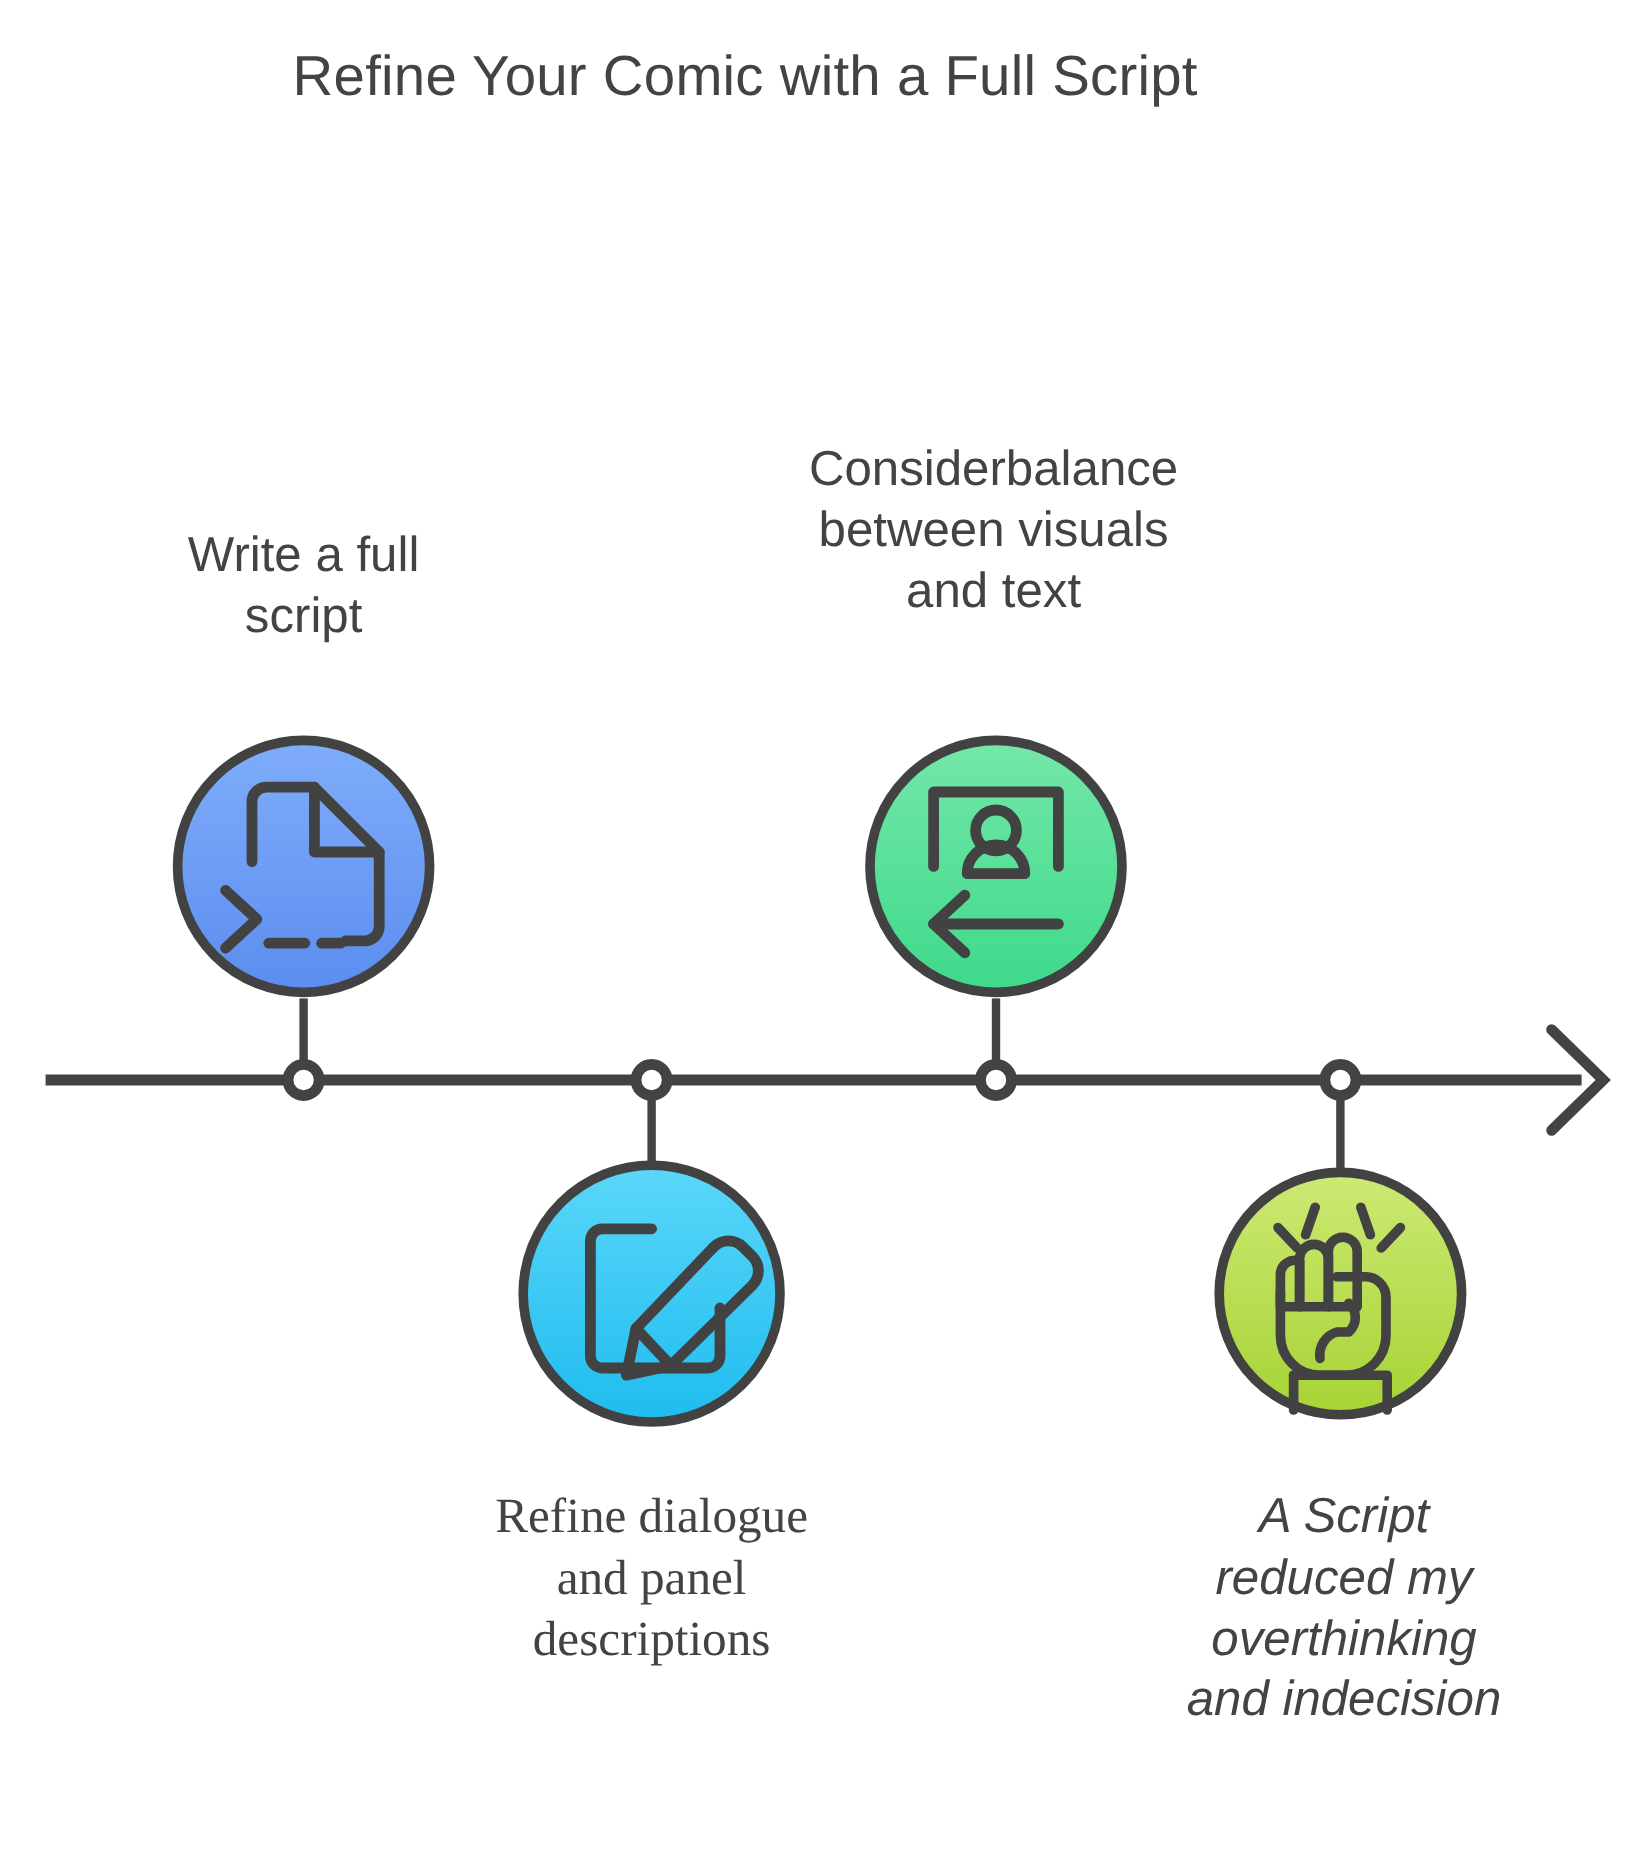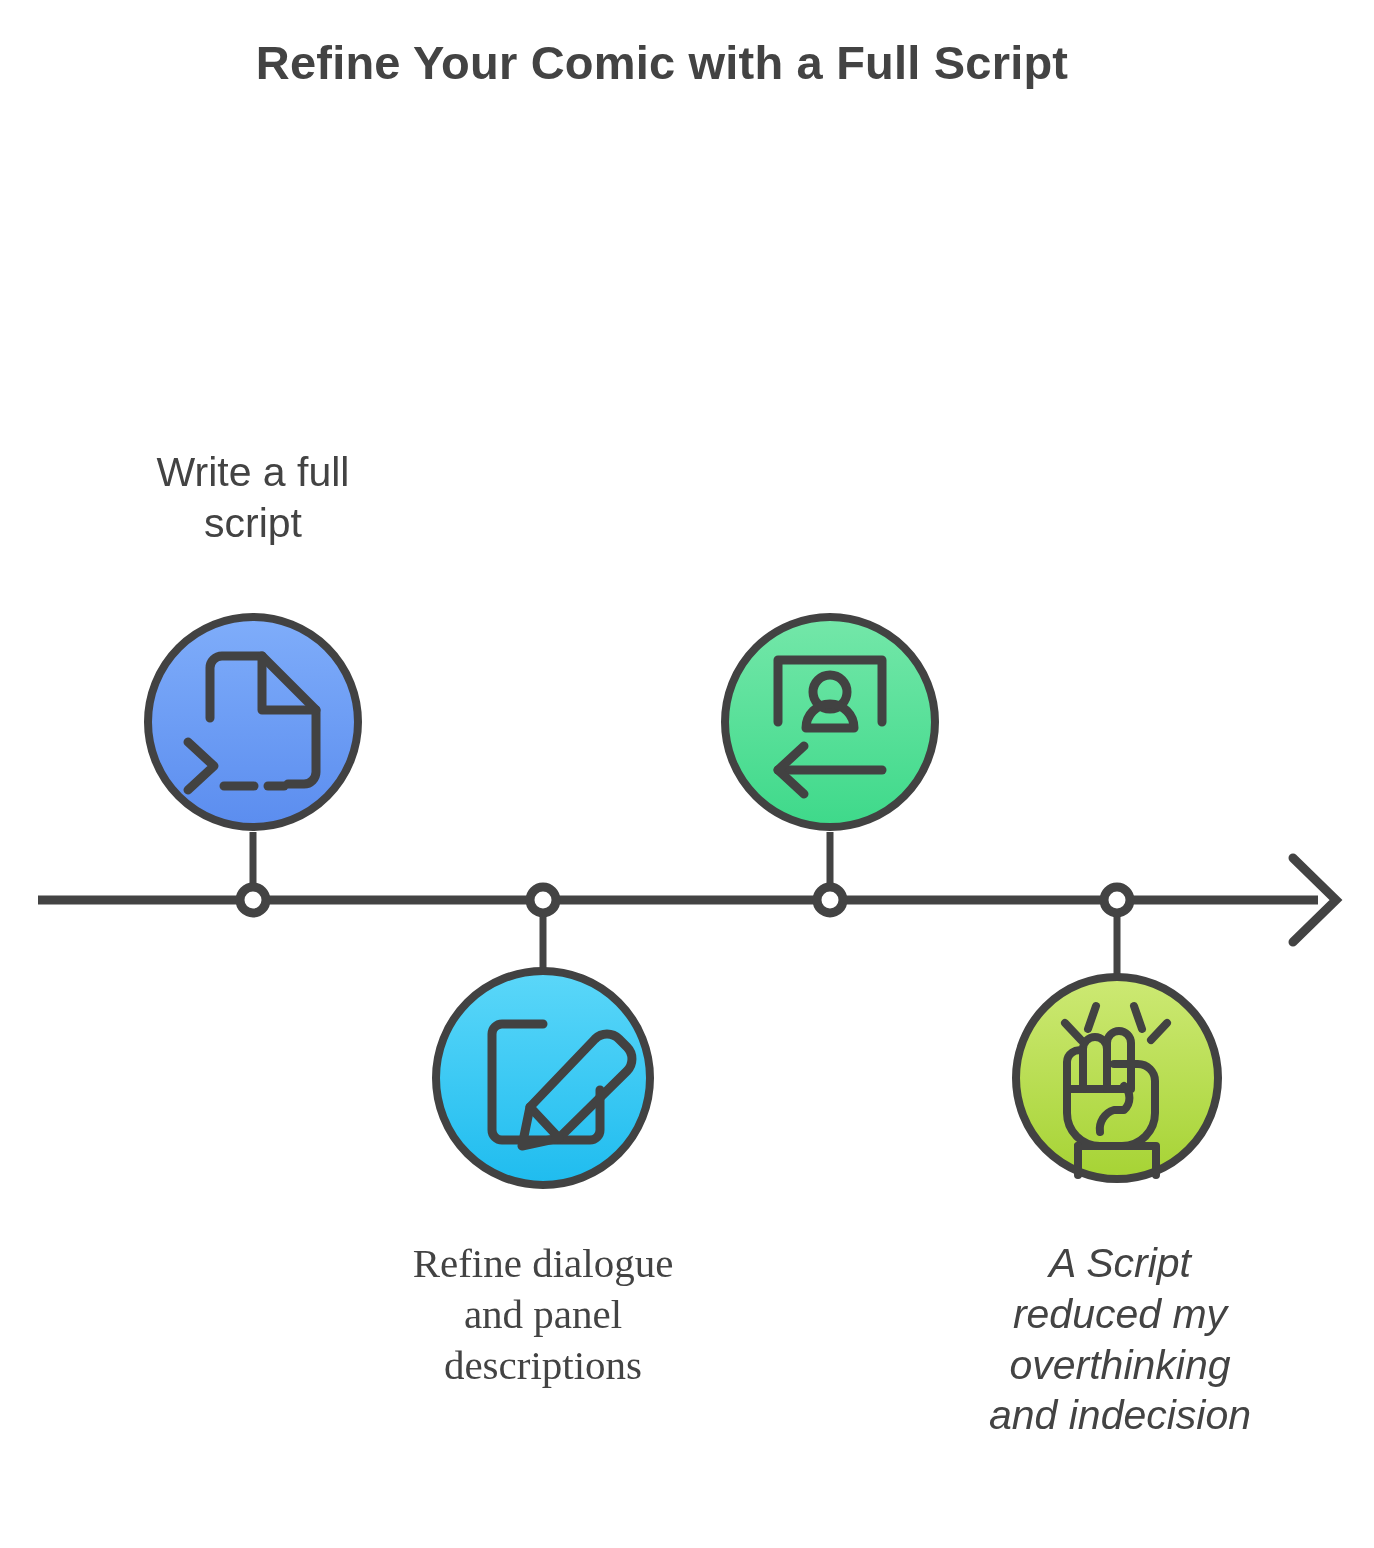--- a/index.html
+++ b/index.html
@@ -21,43 +21,42 @@
     height: 1548px;
     background: #ffffff;
   }
   #diagram-title {
     position: absolute;
     left: 0;
     top: 36px;
     width: 1242px;
     text-align: center;
     font-size: 47px;
-    font-weight: 700;
+    font-weight: 400;
     letter-spacing: 0.2px;
     color: #434343;
     line-height: 1.15;
-    padding-left: 41px;
   }
   .svg-layer {
     position: absolute;
     left: 0;
     top: 0;
     width: 1374px;
     height: 1548px;
   }
   .node-label {
     position: absolute;
     text-align: center;
     font-size: 41px;
     line-height: 1.24;
     color: #434343;
     font-weight: 400;
     white-space: pre-line;
   }
-  #label-node-0 { left: 73px;  top: 447px;  width: 360px; }
+  #label-node-0 { left: 73px;  top: 437px;  width: 360px; }
   #label-node-1 { left: 583px; top: 365px;  width: 490px; }
   #label-node-2 { left: 323px; top: 1238px; width: 440px; font-family: Liberation Serif, serif; }
   #label-node-3 { left: 900px; top: 1238px; width: 440px; font-style: italic; }
 </style>
 </head>
 <body>
 
 <div id="stage">
 
   <div id="diagram-title">Refine Your Comic with a Full Script</div>
@@ -161,20 +160,23 @@
       <circle cx="253" cy="900" r="13" fill="#ffffff" stroke="#434343" stroke-width="9"></circle>
       <circle cx="543" cy="900" r="13" fill="#ffffff" stroke="#434343" stroke-width="9"></circle>
       <circle cx="830" cy="900" r="13" fill="#ffffff" stroke="#434343" stroke-width="9"></circle>
       <circle cx="1117" cy="900" r="13" fill="#ffffff" stroke="#434343" stroke-width="9"></circle>
     </g>
   </svg>
 
   <div class="node-label" id="label-node-0">Write a full
 script</div>
 
+  <div class="node-label" id="label-node-1">Considerbalance
+between visuals
+and text</div>
 
   <div class="node-label" id="label-node-2">Refine dialogue
 and panel
 descriptions</div>
 
   <div class="node-label" id="label-node-3">A Script
 reduced my
 overthinking
 and indecision</div>
 

